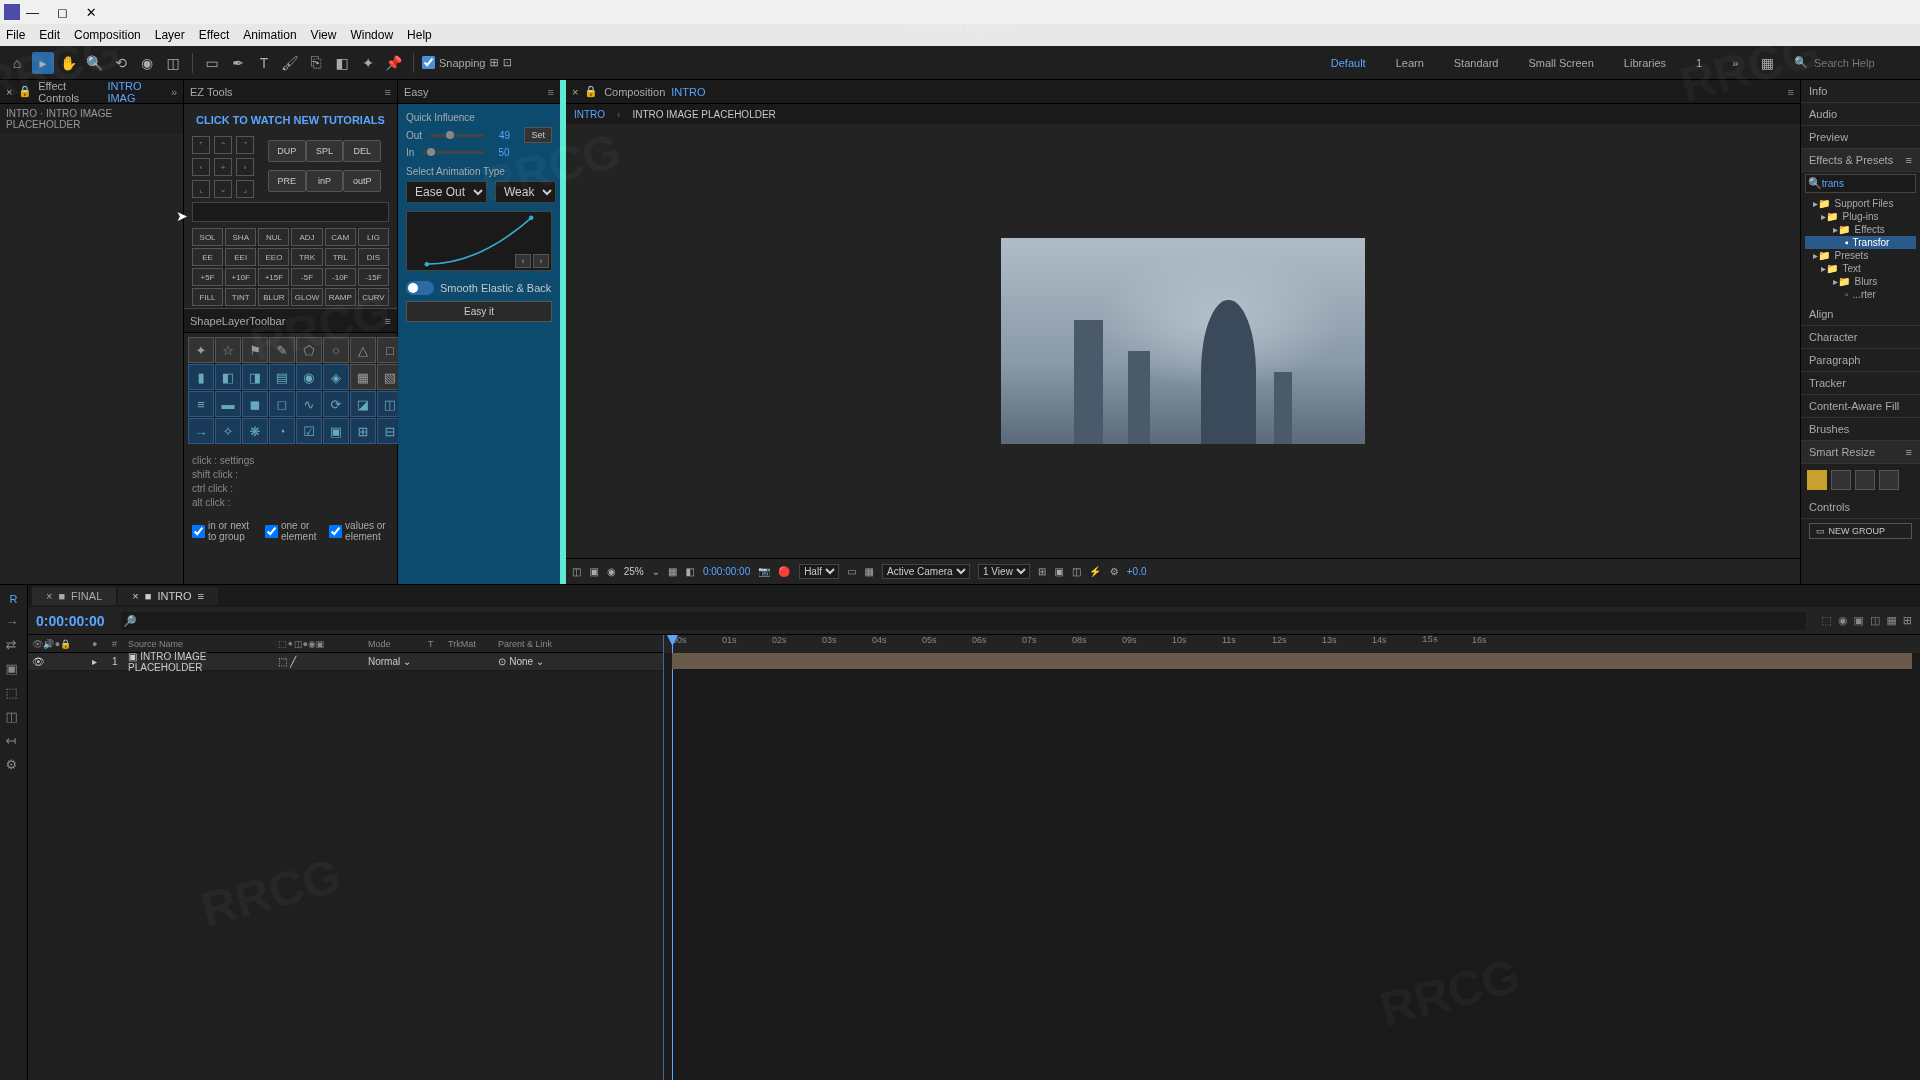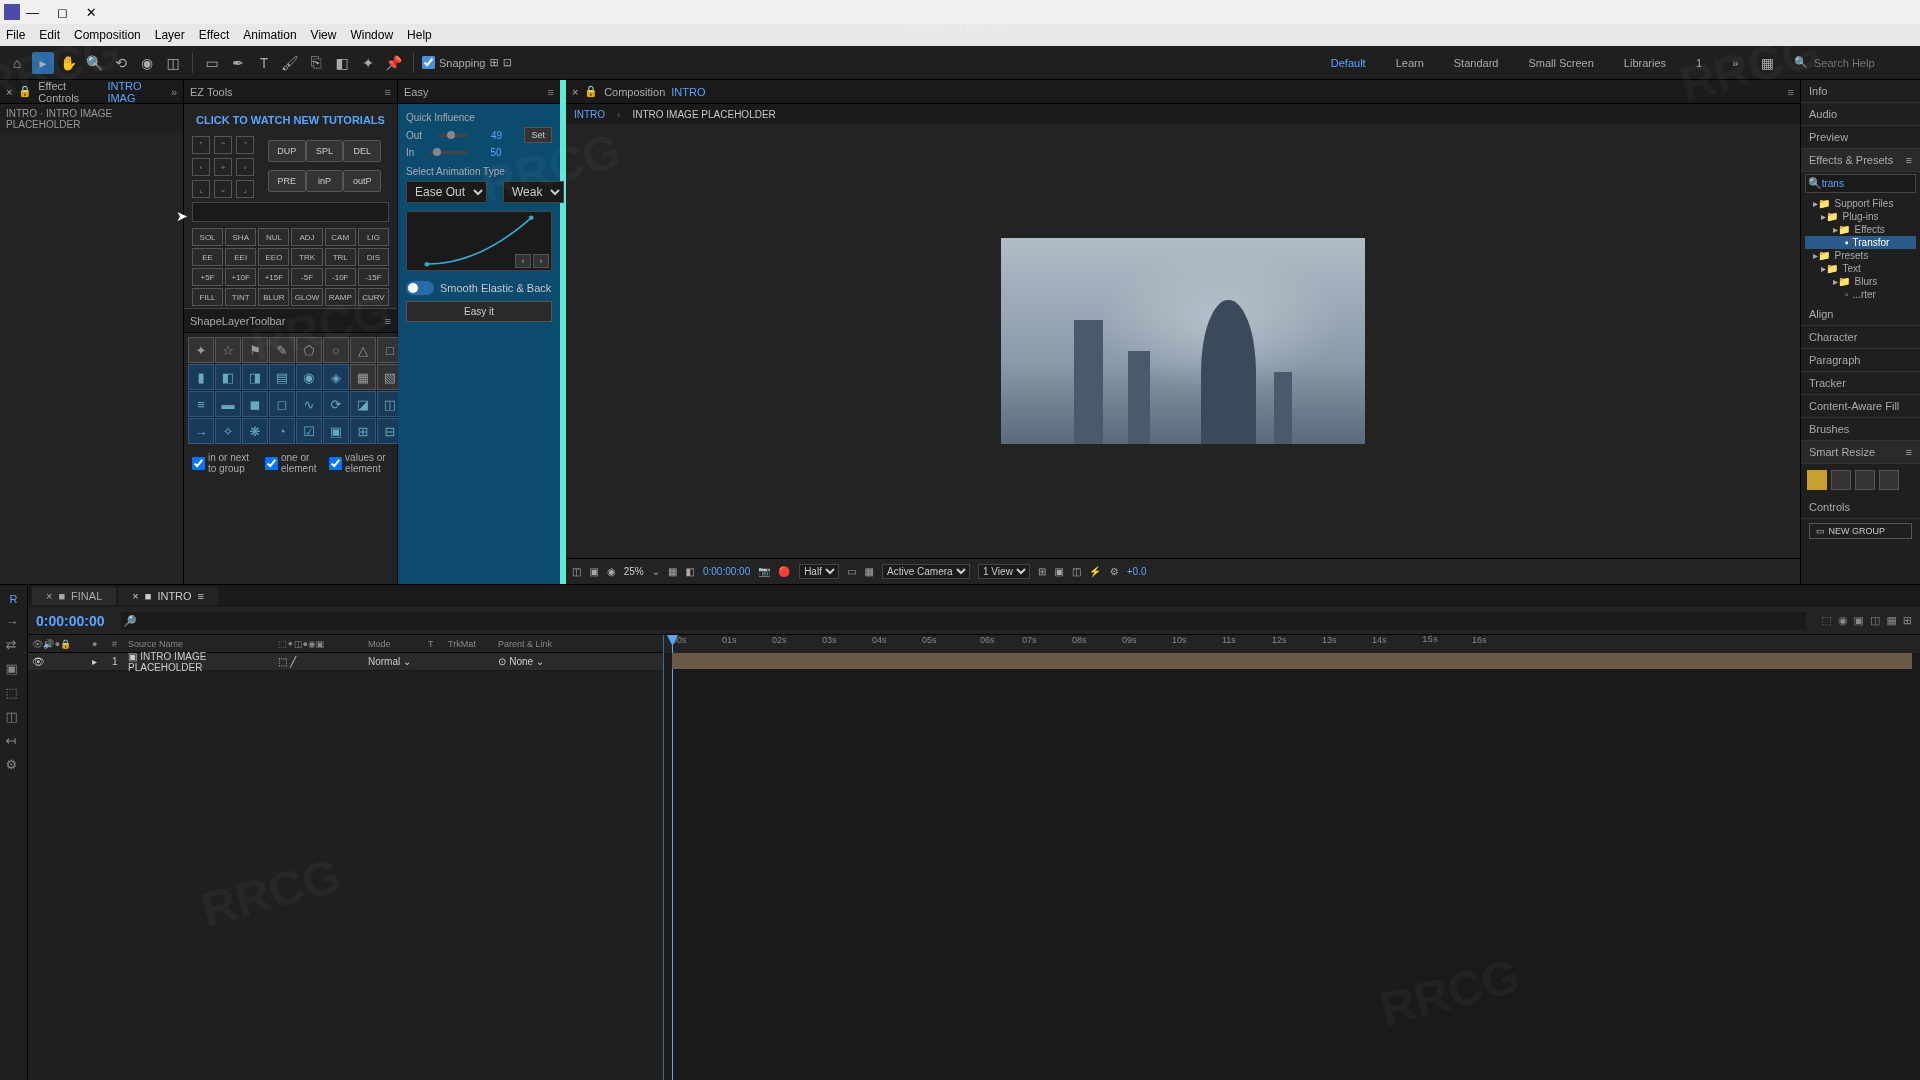--- a/index.html
+++ b/index.html
@@ -31,21 +31,21 @@
 .mid-pane{width:214px;background:#232323;border-right:1px solid #000;display:flex;flex-direction:column}
 .ez-link{text-align:center;padding:10px 0;color:#5aa5ff;font-size:11px;font-weight:bold}
 .ez-dot{width:18px;height:18px;border:1px solid #555;display:flex;align-items:center;justify-content:center;font-size:8px;color:#888}
 .ez-btn{background:#333;border:1px solid #555;color:#ccc;font-size:9px;height:22px;display:flex;align-items:center;justify-content:center;border-radius:2px}
 .ez-btn-row{display:grid;grid-template-columns:repeat(3,1fr);gap:0;padding:4px 8px}
 .ez-btn-row.wide{grid-template-columns:1fr 1fr 1fr}
 .ez-input{background:#1a1a1a;border:1px solid #444;height:20px;margin:4px 8px}
 .ez-small-grid{display:grid;grid-template-columns:repeat(7,1fr);gap:2px;padding:2px 8px}
 .ez-small-btn{background:#2a2a2a;border:1px solid #555;color:#bbb;font-size:8px;height:18px;display:flex;align-items:center;justify-content:center}
 .easy-pane{width:168px;background:#0c4a6e;border-right:6px solid #5eead4}
-.easy-row{display:flex;align-items:center;padding:2px 8px;font-size:10px;color:#aaa;gap:16px}
+.easy-row{display:flex;align-items:center;padding:2px 8px;font-size:10px;color:#aaa;gap:8px}
 .easy-slider{flex:1;height:3px;background:#444;position:relative}
 .easy-slider .thumb{width:8px;height:8px;background:#888;border-radius:50%;position:absolute;top:-3px;left:30%}
 .easy-val{color:#5aa5ff;font-size:10px;width:24px;text-align:center}
 .easy-set{background:#333;border:1px solid #555;padding:2px 6px;font-size:9px;color:#ccc}
 .easy-select{background:#1a1a1a;border:1px solid #444;color:#ccc;font-size:12px;padding:2px 4px;flex:1}
 .curve-box{height:60px;margin:6px 8px;background:#1a1a1a;border:1px solid #444;position:relative}
 .curve-box svg{width:100%;height:100%}
 .arrow-btns{display:flex;gap:2px;position:absolute;bottom:2px;right:2px}
 .arrow-btn{width:16px;height:14px;background:#333;border:1px solid #555;color:#aaa;font-size:9px;display:flex;align-items:center;justify-content:center}
 .toggle{display:flex;align-items:center;gap:6px;padding:4px 8px}
@@ -295,20 +295,26 @@
         <div class="sl-icon">✧</div>
         <div class="sl-icon">❋</div>
         <div class="sl-icon">◔</div>
         <div class="sl-icon">☑</div>
         <div class="sl-icon">▣</div>
         <div class="sl-icon">⊞</div>
         <div class="sl-icon">⊟</div>
         <div class="sl-icon">⊠</div>
         <div class="sl-icon">⊡</div>
       </div>
+      <div class="sl-hints">
+        <div>click :   settings</div>
+        <div>shift click :</div>
+        <div>ctrl click :</div>
+        <div>alt click :</div>
+      </div>
       <div class="sl-checks">
         <label>
             <input type="checkbox" checked="" style="">
             <span>in or next to group</span>
           </label>
         <label>
             <input type="checkbox" checked="" style="">
             <span>one or element</span>
           </label>
         <label>
@@ -504,21 +510,21 @@
         </div>
       </div>
       <div class="tl-right">
         <div class="tl-ruler" id="tl-ruler">
             <span class="tl-tick" style="left: 8px;">00s</span>
             <span class="tl-tick" style="left: 58px;">01s</span>
             <span class="tl-tick" style="left: 108px;">02s</span>
             <span class="tl-tick" style="left: 158px;">03s</span>
             <span class="tl-tick" style="left: 208px;">04s</span>
             <span class="tl-tick" style="left: 258px;">05s</span>
-            <span class="tl-tick" style="left: 308px; margin-left: 8px;">06s</span>
+            <span class="tl-tick" style="left: 308px;">06s</span>
             <span class="tl-tick" style="left: 358px;">07s</span>
             <span class="tl-tick" style="left: 408px;">08s</span>
             <span class="tl-tick" style="left: 458px;">09s</span>
             <span class="tl-tick" style="left: 508px;">10s</span>
             <span class="tl-tick" style="left: 558px;">11s</span>
             <span class="tl-tick" style="left: 608px;">12s</span>
             <span class="tl-tick" style="left: 658px;">13s</span>
             <span class="tl-tick" style="left: 708px;">14s</span>
             <span class="tl-tick" style="left: 758px; font-family: Liberation Mono, monospace;">15s</span>
             <span class="tl-tick" style="left: 808px;">16s</span>

